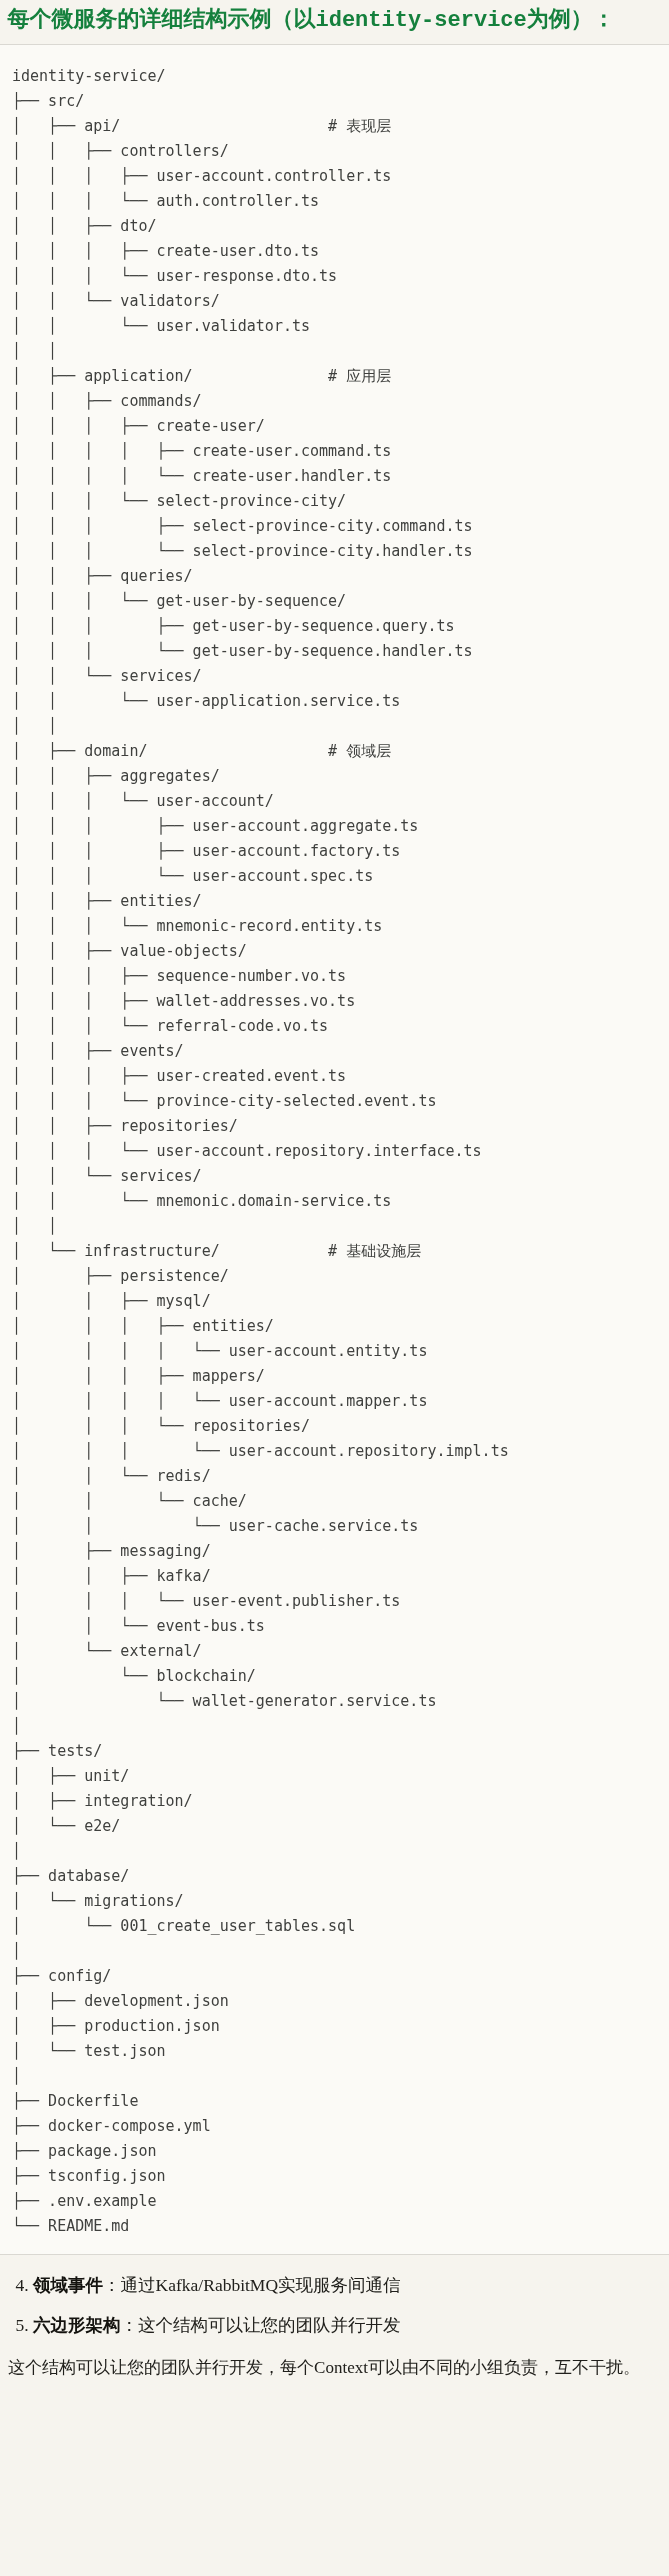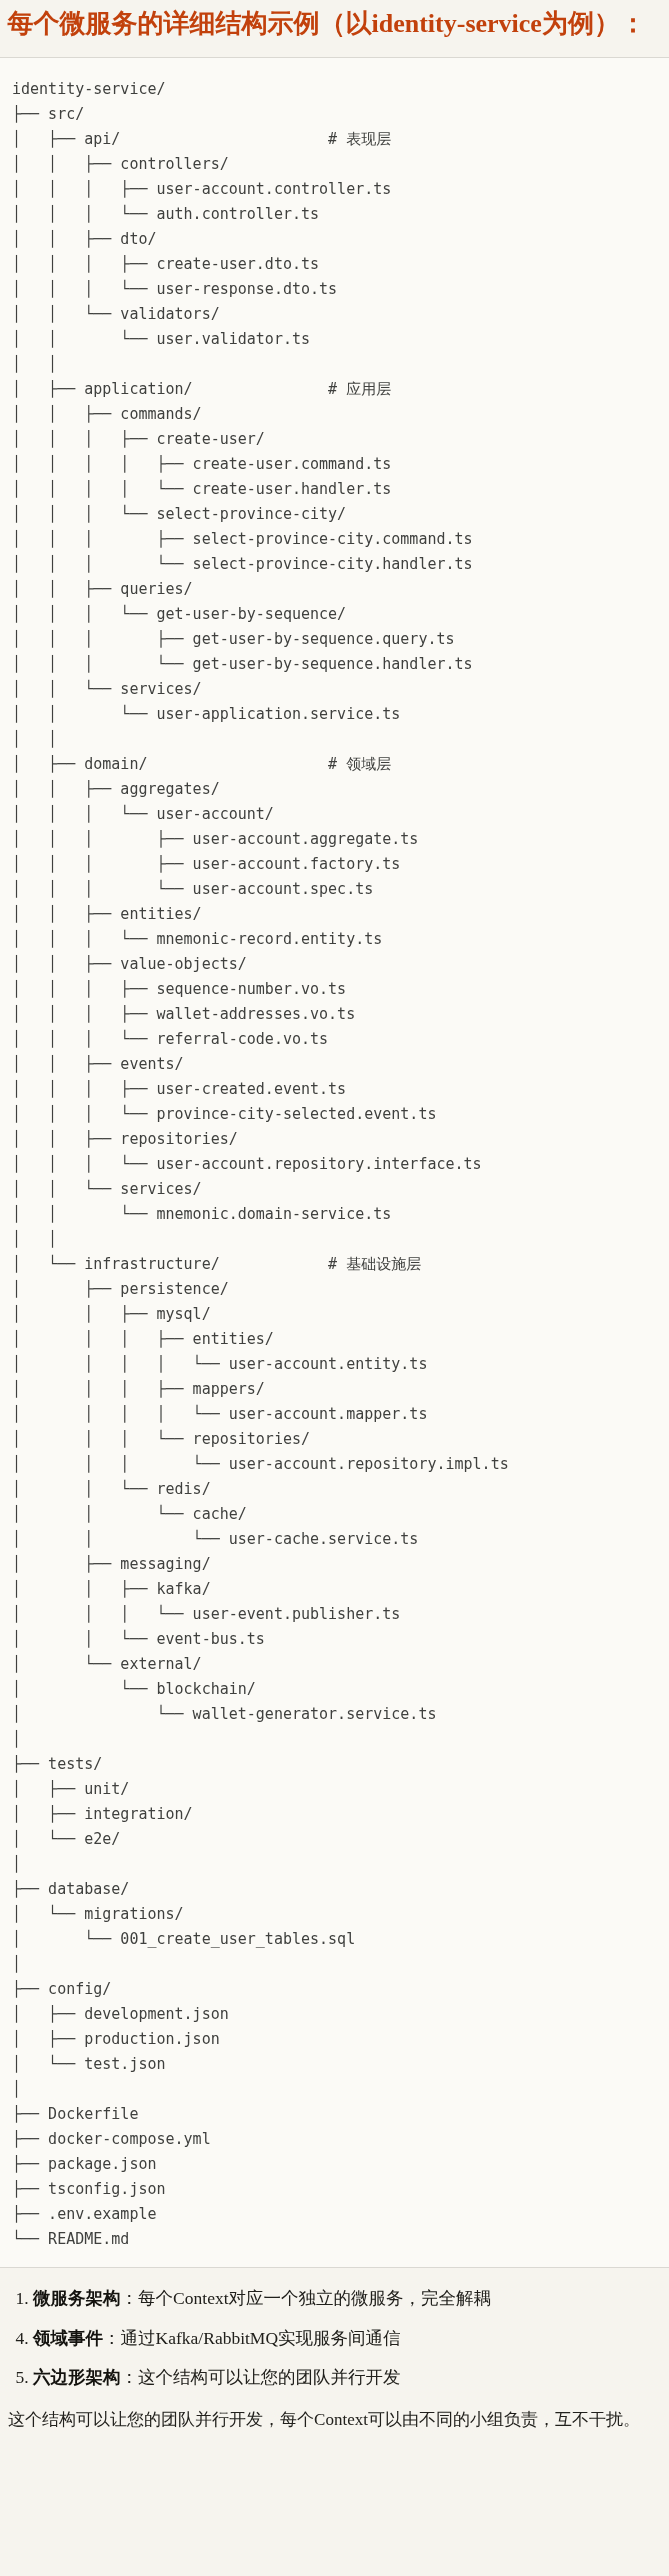--- a/index.html
+++ b/index.html
@@ -7,33 +7,33 @@
     padding: 0;
     background: #F6F4EE;
   }
   body {
     width: 669px;
     color: #201F1B;
     font-family: "Liberation Serif", serif;
   }
   .page-title {
     padding: 8.1px 7.5px 9.4px 7.5px;
-    font-size: 26px;
+    font-size: 22px;
     font-weight: 700;
     line-height: 1.22;
-    color: #c2410c;
+    color: #15803d;
     letter-spacing: 0;
+    font-family: Liberation Mono, monospace;
   }
   .code-block {
     background: #FBFAF6;
     border-top: 0.6px solid #DAD8D2;
     border-bottom: 0.6px solid #DAD8D2;
     padding: 19px 10px 15px 12px;
     overflow: hidden;
-    margin-top: 8px;
   }
   .code-block pre {
     margin: 0;
     font-family: "DejaVu Sans Mono", "Liberation Mono", monospace;
     font-size: 15px;
     line-height: 25px;
     color: #3F403E;
     white-space: pre;
   }
   .notes-section {
@@ -152,19 +152,18 @@
 ├── Dockerfile
 ├── docker-compose.yml
 ├── package.json
 ├── tsconfig.json
 ├── .env.example
 └── README.md</pre>
 </div>
 
 <div class="notes-section">
   <div>
-      <div class="note-item"><span>1. </span><b>微服务架构</b><span>：每个Context对应一个独立的微服务，完全解耦</span></div>
       <div class="note-item"><span>4. </span><b>领域事件</b><span>：通过Kafka/RabbitMQ实现服务间通信</span></div>
       <div class="note-item"><span>5. </span><b>六边形架构</b><span>：这个结构可以让您的团队并行开发</span></div>
     </div>
   <div class="closing-paragraph">这个结构可以让您的团队并行开发，每个Context可以由不同的小组负责，互不干扰。</div>
 </div>
 
 
 </body></html>

